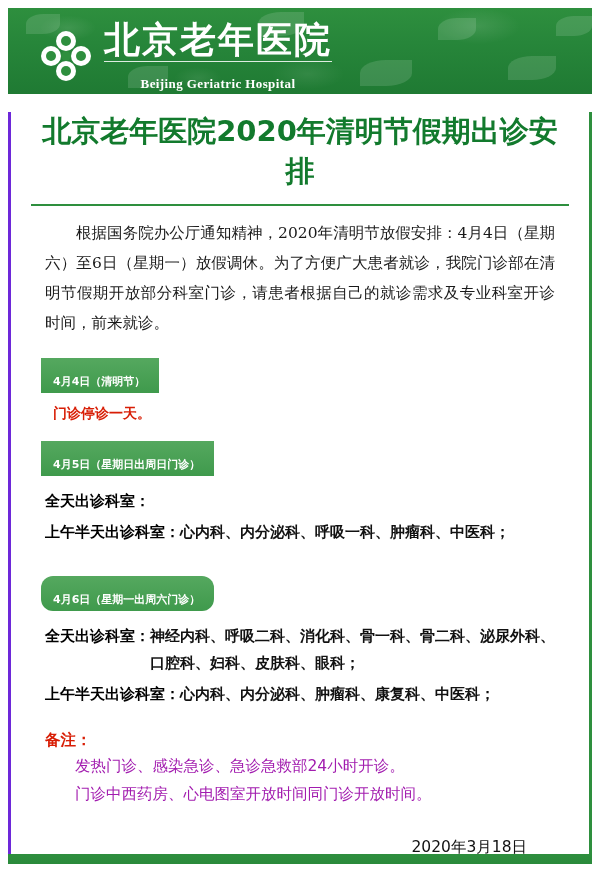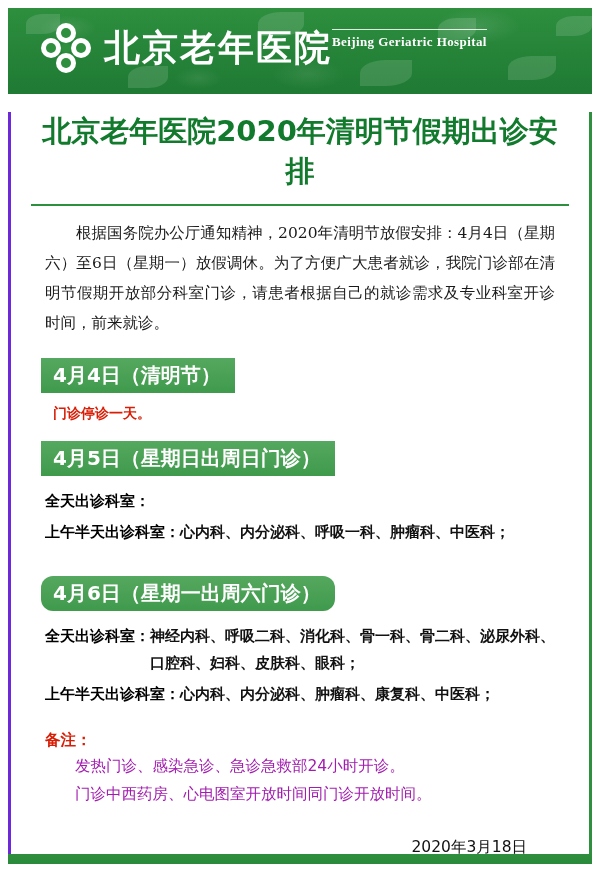--- a/index.html
+++ b/index.html
@@ -47,39 +47,39 @@
     align-items: center;
     gap: 10px;
   }
   .logo-mark {
     width: 56px;
     height: 56px;
     position: relative;
   }
   .logo-text {
     display: flex;
-    flex-direction: row;
+    flex-direction: column;
   }
   .logo-cn {
     color: #ffffff;
     font-size: 36px;
     font-weight: bold;
     letter-spacing: 2px;
     line-height: 40px;
     font-family: "DejaVu Sans", sans-serif;
   }
   .logo-en {
     color: #ffffff;
     font-size: 13px;
     font-weight: bold;
     letter-spacing: 0.4px;
     line-height: 16px;
     text-align: center;
     border-top: 1px solid rgba(255,255,255,0.85);
-    padding-top: 4px;
+    padding-top: 14px;
     margin-top: 1px;
     font-family: "Liberation Serif", serif;
   }
 
   
   .body-area {
     position: relative;
     padding: 0 0 0 0;
     height: 742px;
     box-sizing: border-box;
@@ -104,23 +104,23 @@
     font-size: 15.5px;
     line-height: 30px;
     text-indent: 2em;
     text-align: justify;
     font-family: "DejaVu Serif", serif;
   }
   .section-head {
     display: inline-block;
     background: linear-gradient(180deg, #55a85f 0%, #3f9a4c 100%);
     color: #ffffff;
-    font-size: 20px;
-    font-weight: bold;
-    padding: 4px 14px 4px 12px;
+    font-size: 11px;
+    font-weight: bold;
+    padding: 16px 14px 4px 12px;
     margin: 14px 0 8px 30px;
     font-family: "DejaVu Sans", sans-serif;
   }
   .line-red {
     margin: 4px 0 4px 42px;
     color: #d81e06;
     font-size: 14px;
     font-weight: bold;
     font-family: Liberation Sans, sans-serif;
   }

